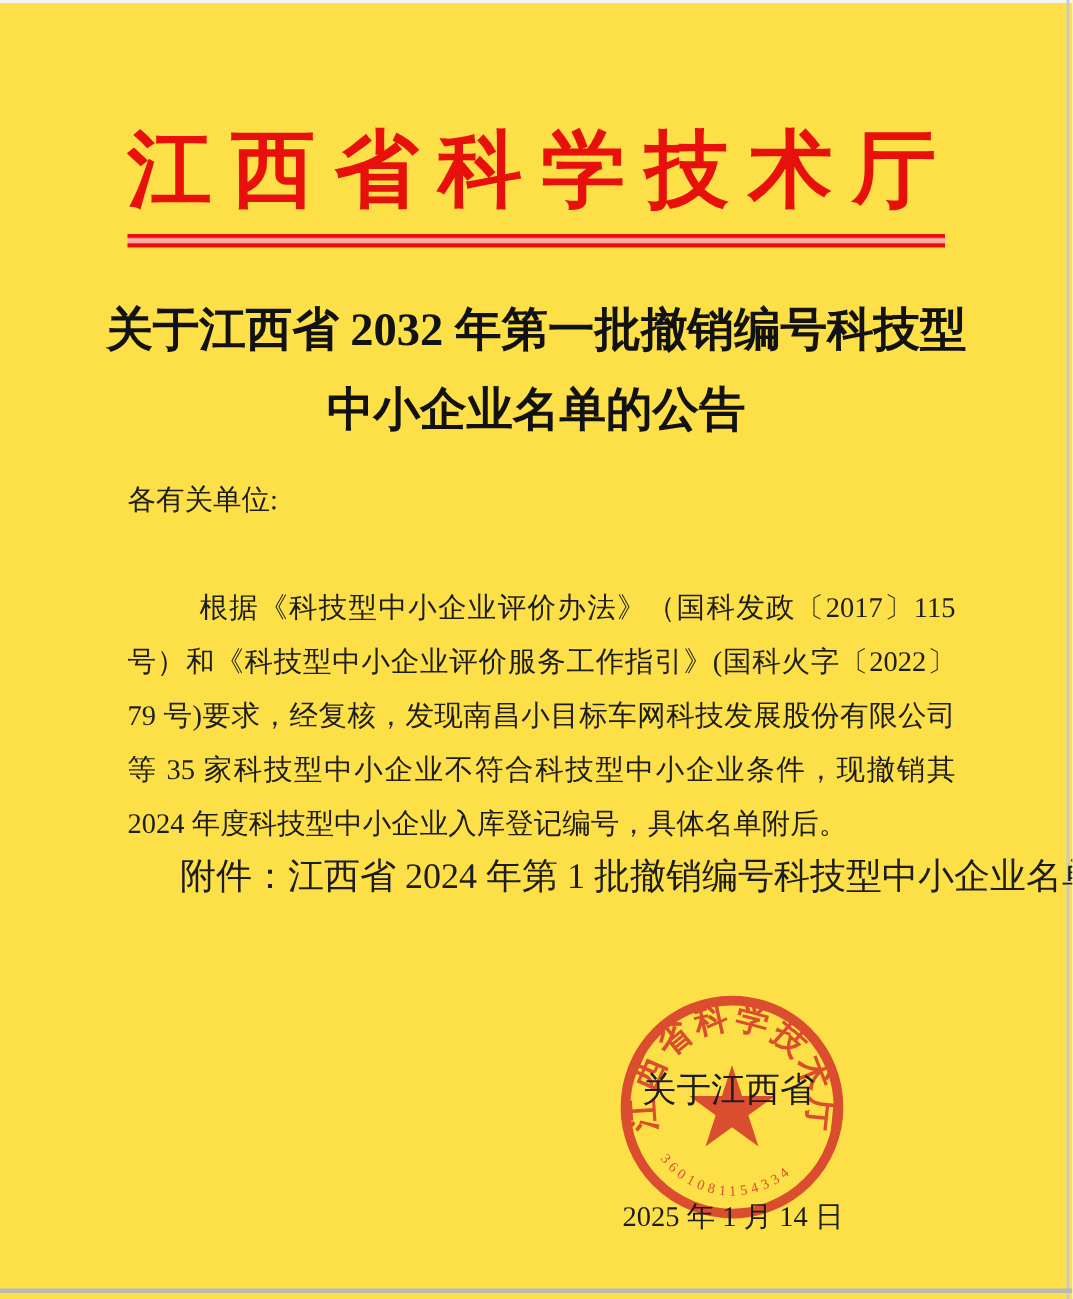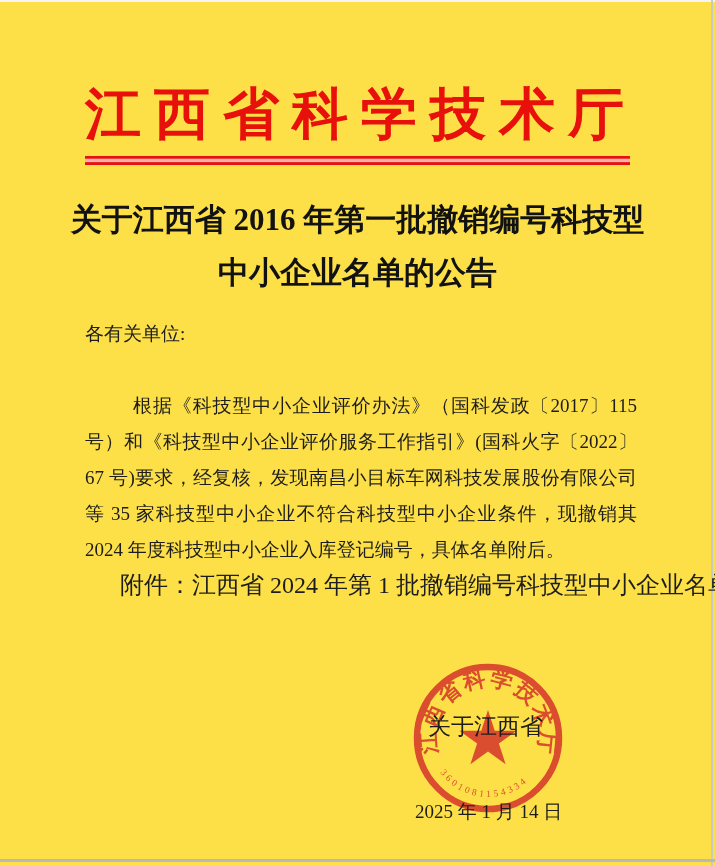--- a/index.html
+++ b/index.html
@@ -62,28 +62,28 @@
 <div class="page">
 
   <div class="edge-top"></div>
   <div class="edge-right"></div>
   <div class="edge-bottom"></div>
 
   <div class="letterhead">江西省科学技术厅</div>
 
   <div class="head-rule"></div>
 
-  <div class="doc-title l1">关于江西省 2016 年第一批撤销编号科技型</div>
+  <div class="doc-title l1">关于江西省 2032 年第一批撤销编号科技型</div>
   <div class="doc-title l2">中小企业名单的公告</div>
 
   <div class="body-text">
     <div class="line">各有关单位:</div>
     <div class="line justify indent2">根据《科技型中小企业评价办法》（国科发政〔2017〕115</div>
     <div class="line justify">号）和《科技型中小企业评价服务工作指引》(国科火字〔2022〕</div>
-    <div class="line justify">67 号)要求，经复核，发现南昌小目标车网科技发展股份有限公司</div>
+    <div class="line justify">79 号)要求，经复核，发现南昌小目标车网科技发展股份有限公司</div>
     <div class="line justify">等 35 家科技型中小企业不符合科技型中小企业条件，现撤销其</div>
     <div class="line">2024 年度科技型中小企业入库登记编号，具体名单附后。</div>
   </div>
 
   <div class="attachment">附件：江西省 2024 年第 1 批撤销编号科技型中小企业名单</div>
 
   <svg class="seal" viewBox="0 0 160 160" xmlns="http://www.w3.org/2000/svg">
     <defs>
       <path id="seal-top-arc" d="M 30.3,95.2 A 52,52 0 1 1 129.7,95.2" fill="none"></path>
       <path id="seal-bottom-arc" d="M 28.9,109.5 A 59,59 0 0 0 131.1,109.5" fill="none"></path>

